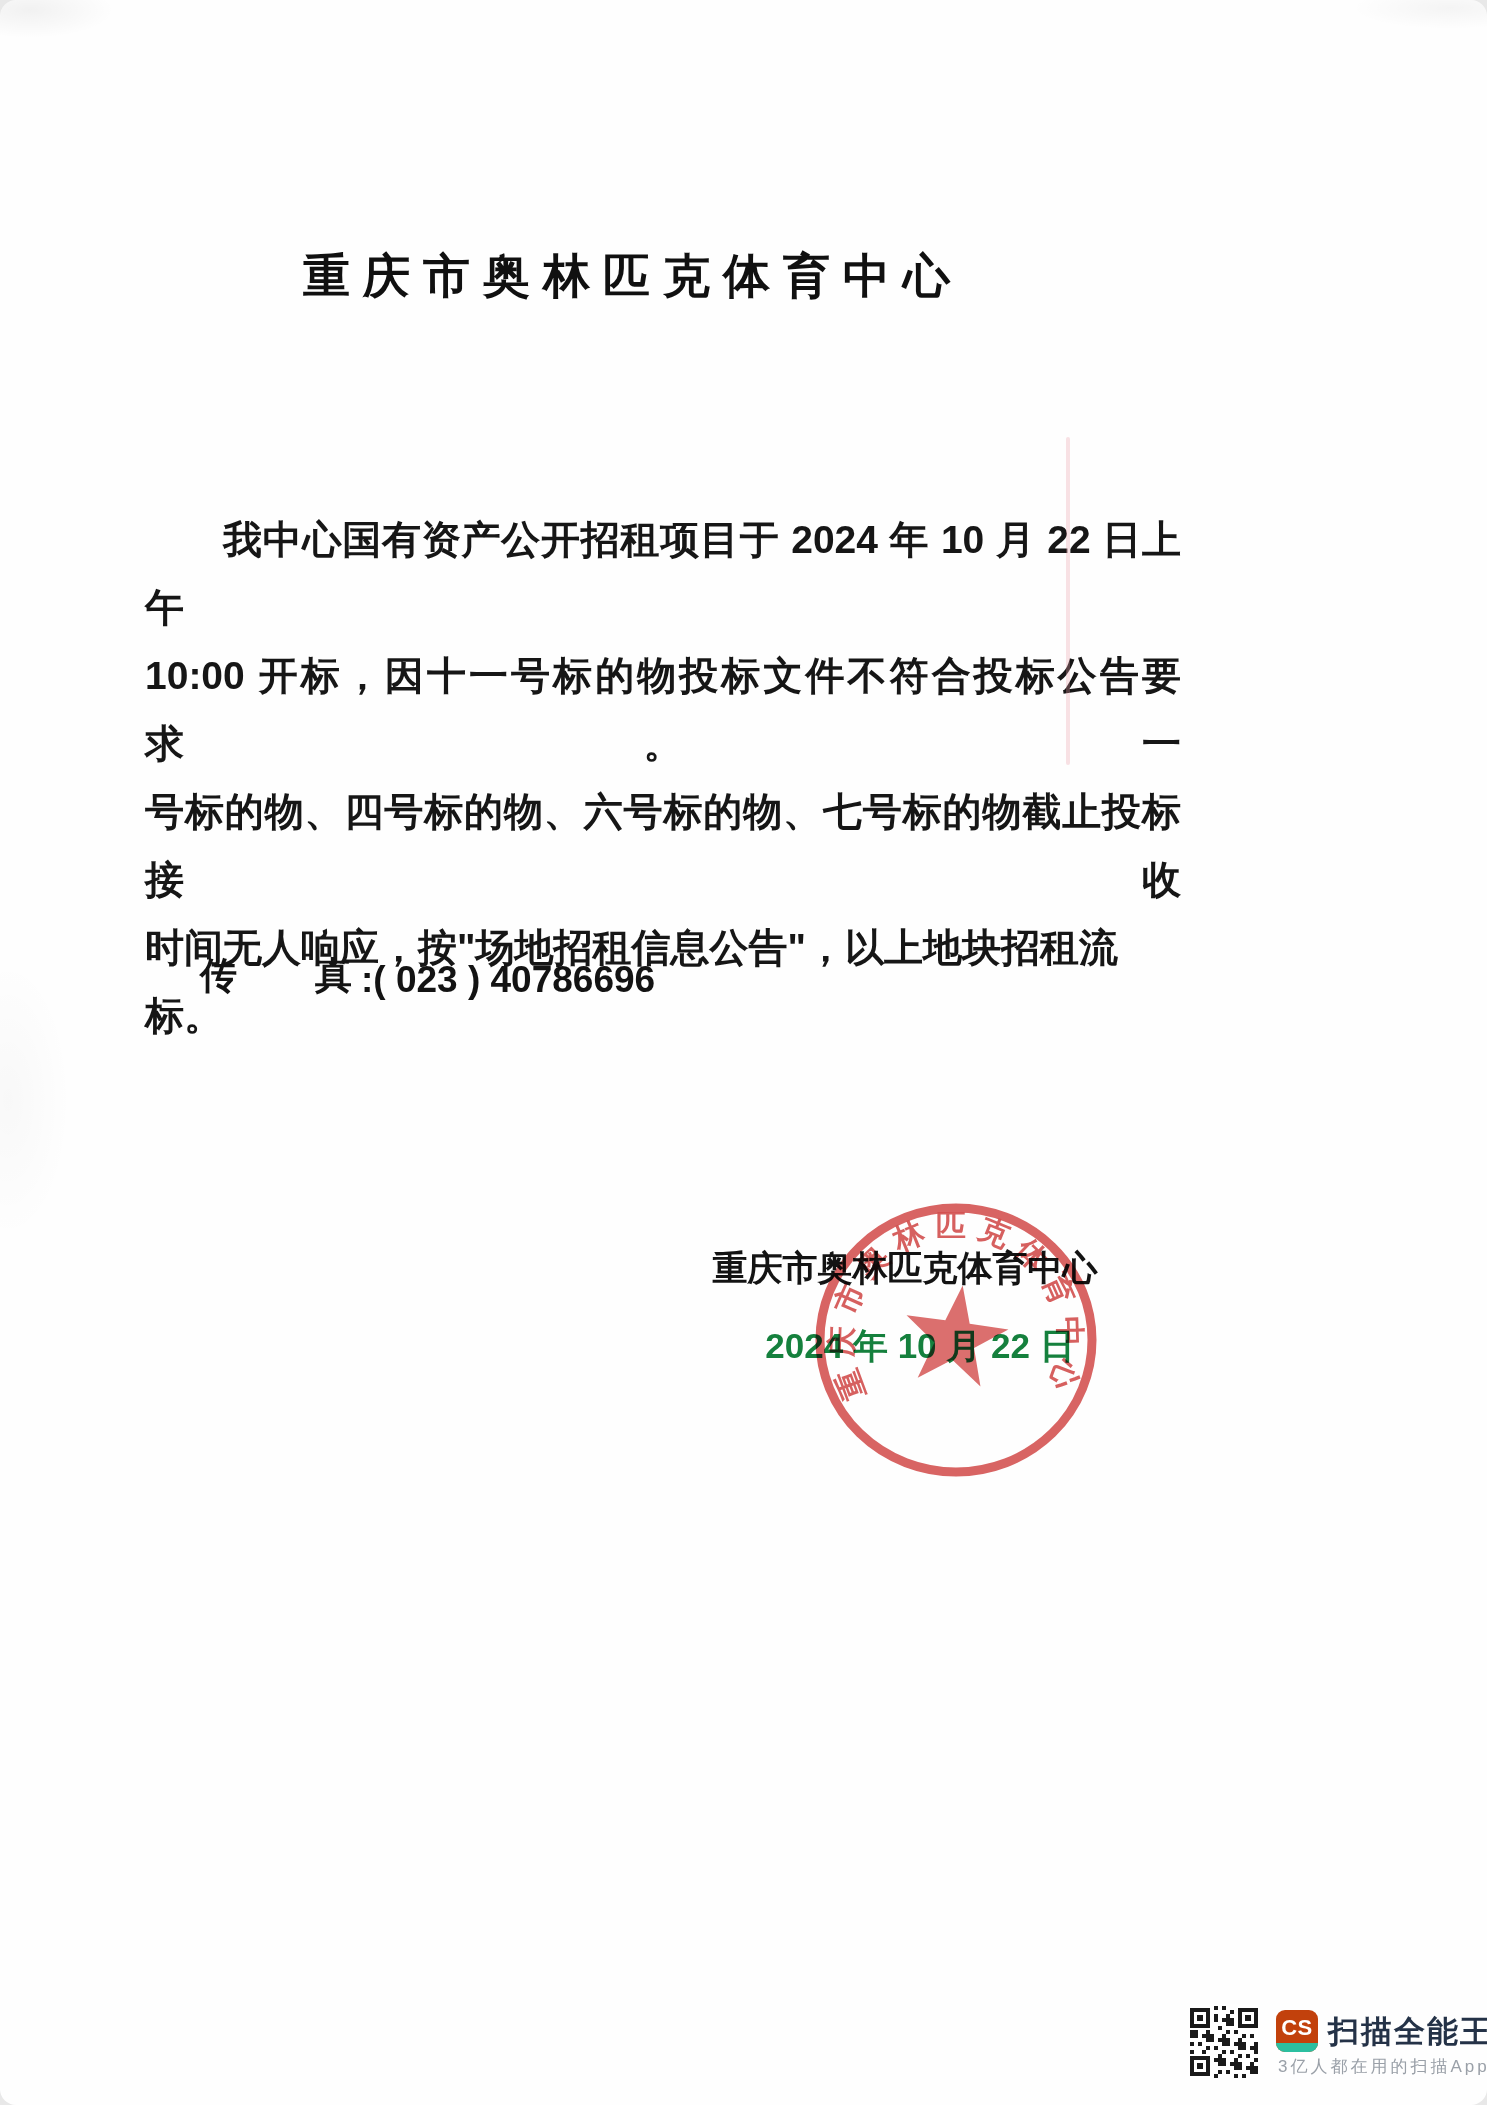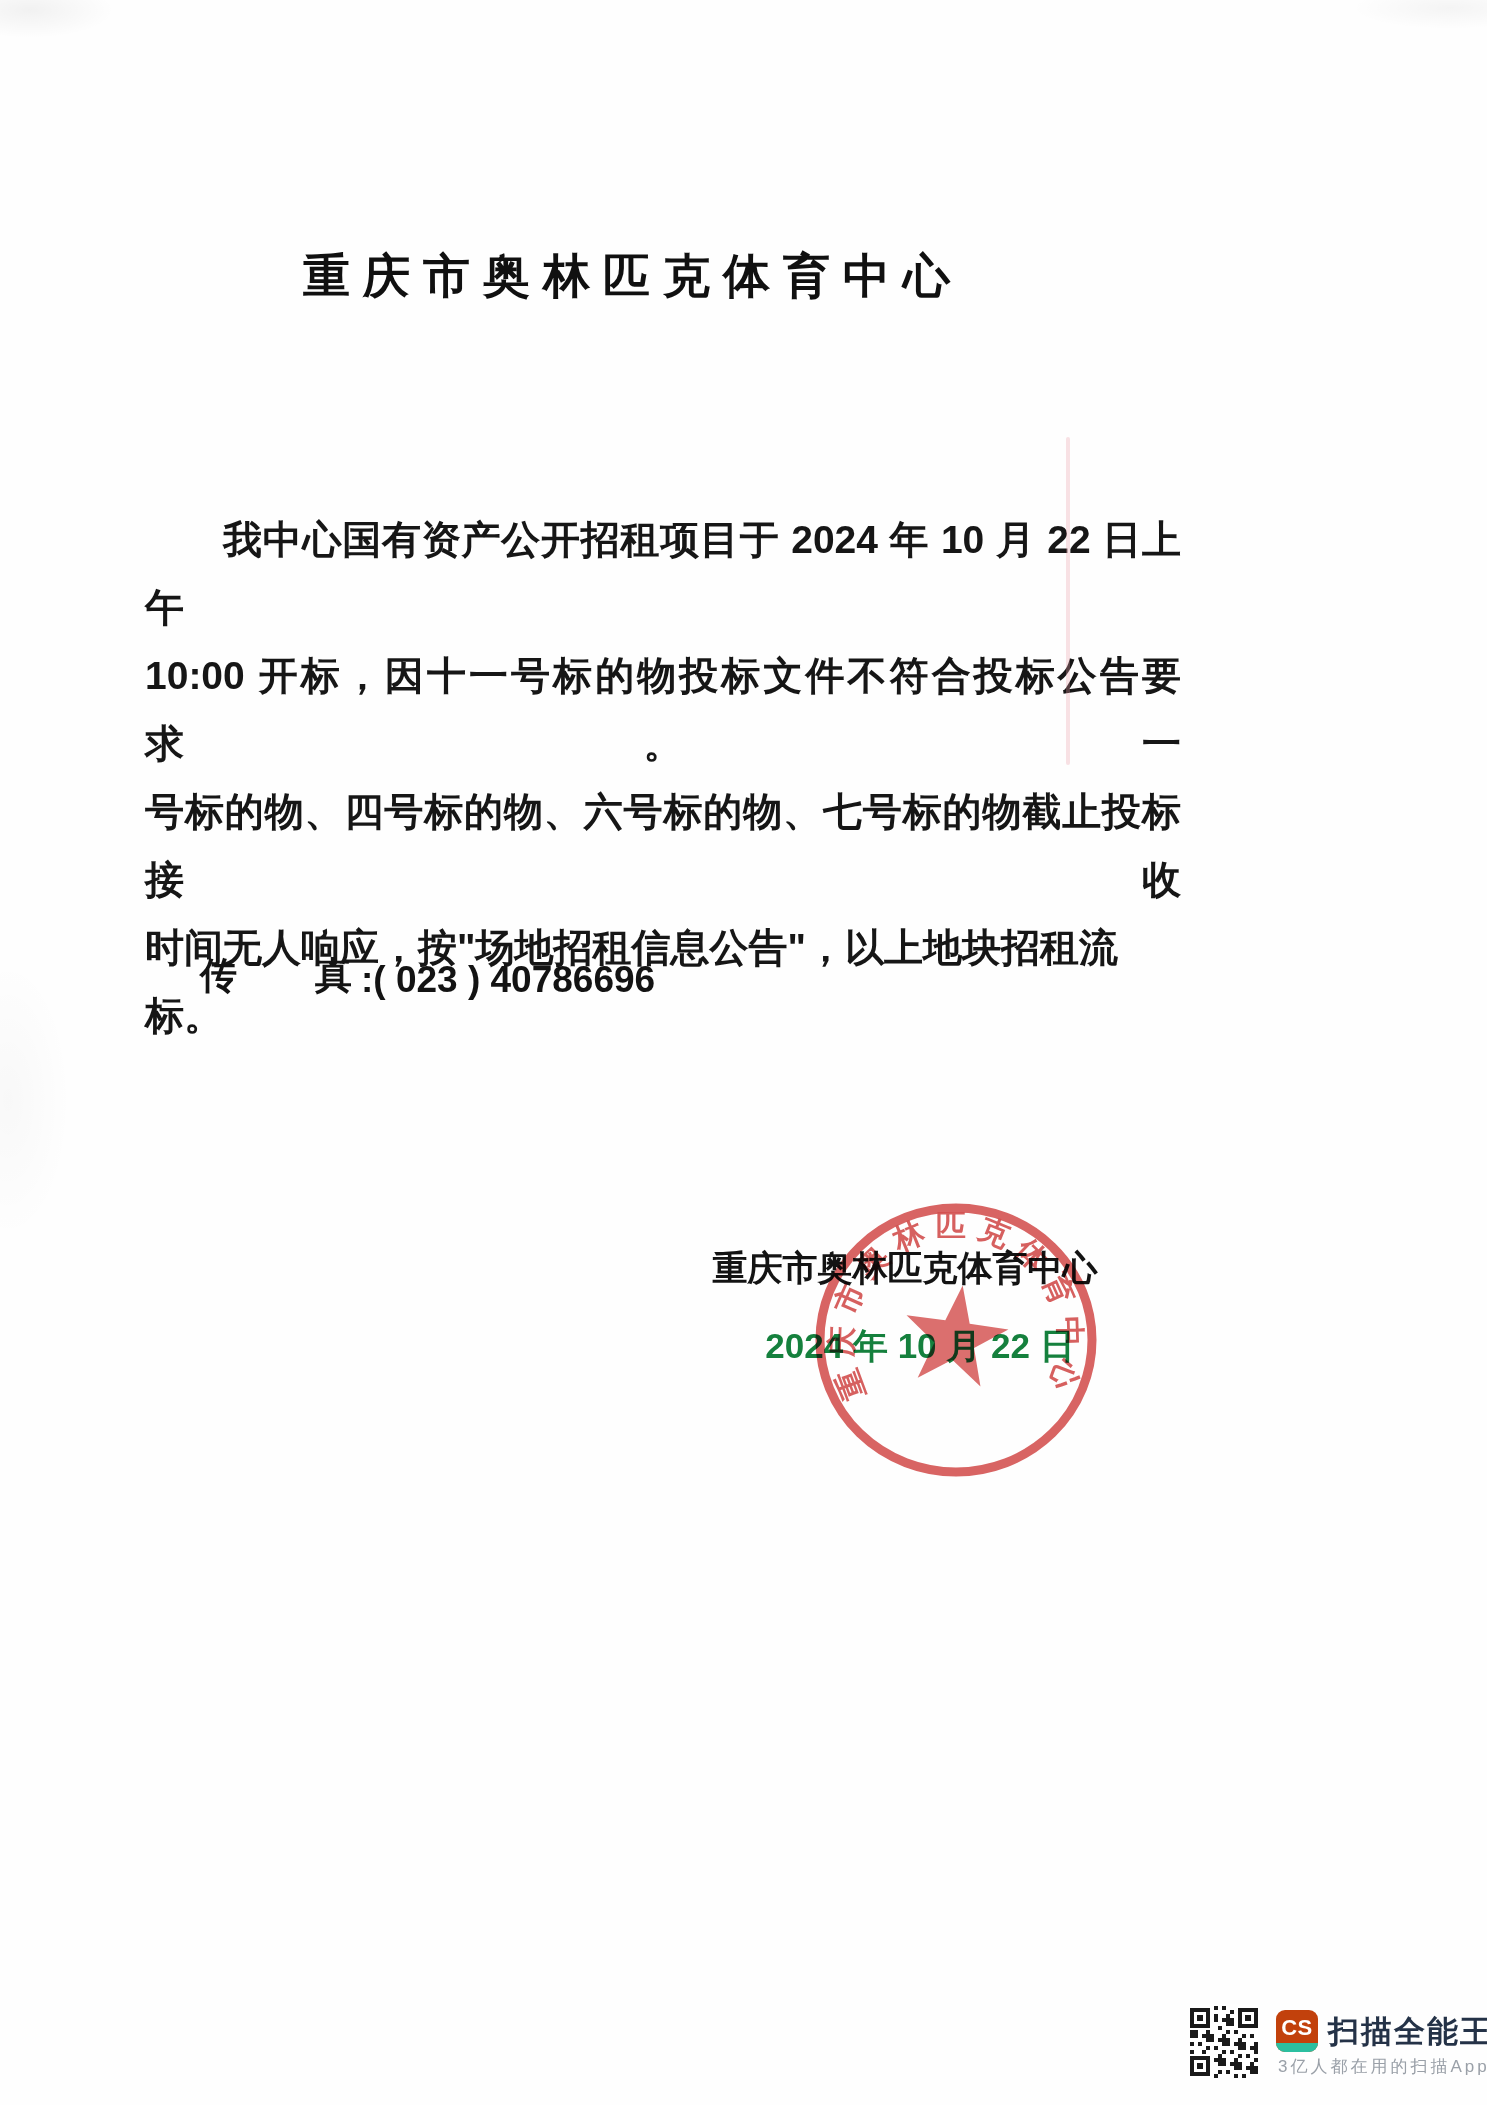--- a/index.html
+++ b/index.html
@@ -4,20 +4,21 @@
 <style>
   html,body{margin:0;padding:0;background:#e8e8e8;}
   .page{
     position:relative;
     width:1487px;height:2105px;
     margin:0 auto;
     background:#fefefe;
     overflow:hidden;
     font-family:"Liberation Sans","DejaVu Sans",sans-serif;
     color:#141414;
+    border-radius:16px;
   }
   
   .page::before{
     content:"";position:absolute;inset:0;pointer-events:none;
     background:
       radial-gradient(120px 40px at 30px 10px, rgba(0,0,0,0.05), transparent 70%),
       radial-gradient(140px 30px at 1450px 8px, rgba(0,0,0,0.04), transparent 70%),
       radial-gradient(90px 200px at 8px 1100px, rgba(0,0,0,0.025), transparent 70%);
   }
   .title{

